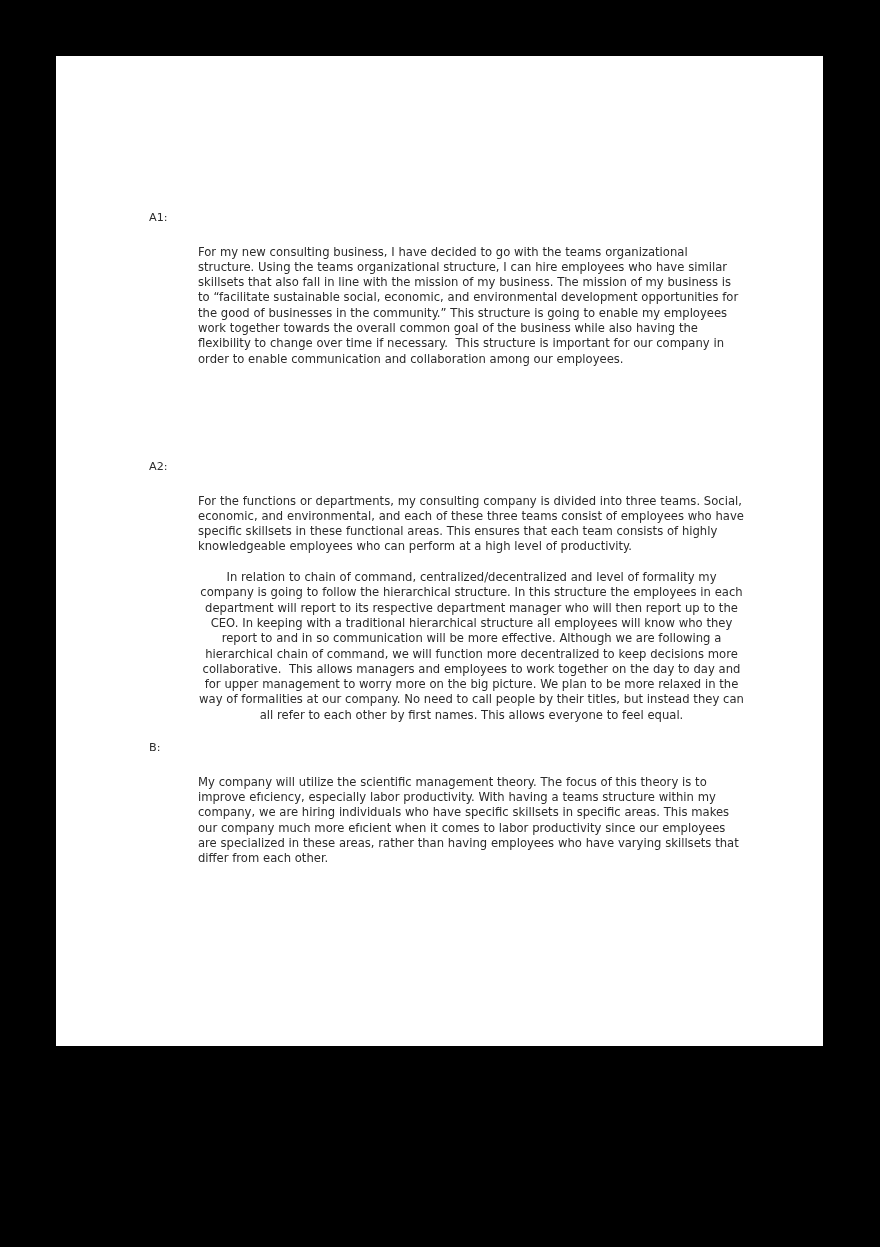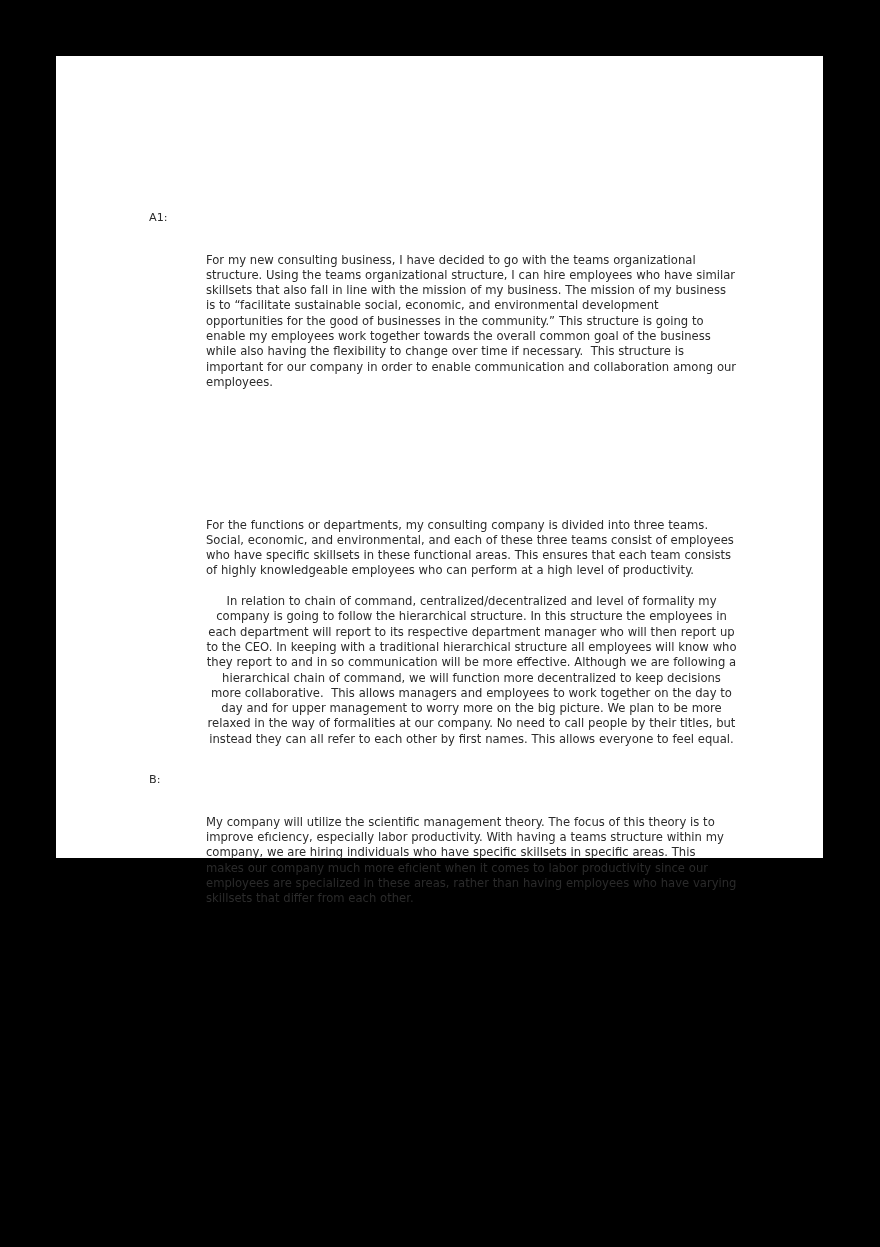--- a/index.html
+++ b/index.html
@@ -13,21 +13,21 @@
     background: #000000;
     font-family: "DejaVu Sans", sans-serif;
     overflow: hidden;
   }
 
   .page {
     position: absolute;
     left: 56px;
     top: 56px;
     width: 767px;
-    height: 802px;
+    height: 990px;
     background: #ffffff;
     box-sizing: border-box;
     text-decoration: underline;
   }
 
   .doc-body {
     position: absolute;
     left: 93px;      
     top: 154px;      
     width: 600px;
@@ -39,21 +39,21 @@
 
   .section-label {
     font-size: 11.2px;
     line-height: 15.3px;
     color: #2b2b2b;
     margin: 0;
     padding: 0;
   }
 
   .section-body {
-    margin: 12px;
+    margin: 4px;
     padding-left: 45px;   
   }
 
   .para {
     font-size: 11.6px;
     line-height: 15.3px;
     color: #2b2b2b;
     margin: 0;
     text-align: left;
     white-space: pre-wrap;
@@ -84,20 +84,21 @@
       <p class="section-label">A1:</p>
       <div class="gap-label-body"></div>
       <div class="section-body">
         <p class="para">For my new consulting business, I have decided to go with the teams organizational structure. Using the teams organizational structure, I can hire employees who have similar skillsets that also fall in line with the mission of my business. The mission of my business is to “facilitate sustainable social, economic, and environmental development opportunities for the good of businesses in the community.” This structure is going to enable my employees work together towards the overall common goal of the business while also having the flexibility to change over time if necessary.  This structure is important for our company in order to enable communication and collaboration among our employees.</p>
       </div>
     </div>
 
     <div class="gap-section-big"></div>
 
     <div class="section">
+      <p class="section-label">A2:</p>
       <div class="gap-label-body"></div>
       <div class="section-body">
         <p class="para">For the functions or departments, my consulting company is divided into three teams. Social, economic, and environmental, and each of these three teams consist of employees who have specific skillsets in these functional areas. This ensures that each team consists of highly knowledgeable employees who can perform at a high level of productivity.</p>
         <p class="para">In relation to chain of command, centralized/decentralized and level of formality my company is going to follow the hierarchical structure. In this structure the employees in each department will report to its respective department manager who will then report up to the CEO. In keeping with a traditional hierarchical structure all employees will know who they report to and in so communication will be more effective. Although we are following a hierarchical chain of command, we will function more decentralized to keep decisions more collaborative.  This allows managers and employees to work together on the day to day and for upper management to worry more on the big picture. We plan to be more relaxed in the way of formalities at our company. No need to call people by their titles, but instead they can all refer to each other by first names. This allows everyone to feel equal.</p>
       </div>
     </div>
 
     <div class="gap-section-sm"></div>
 
     <div class="section">

